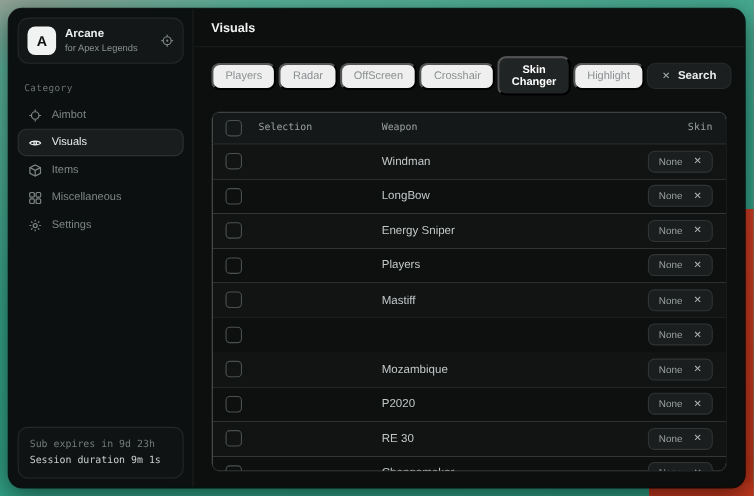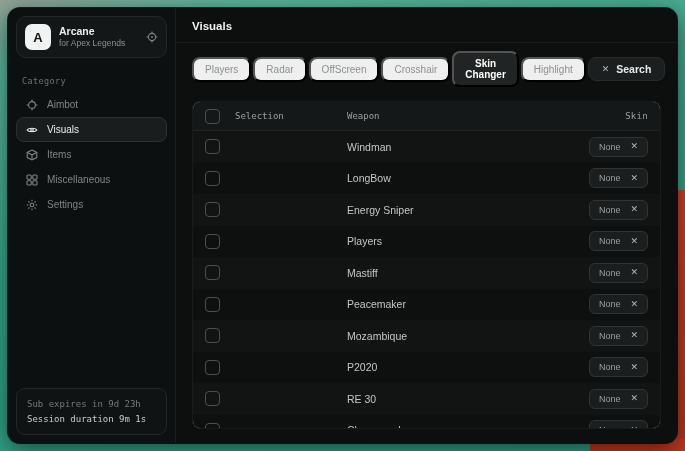--- a/index.html
+++ b/index.html
@@ -294,21 +294,20 @@
     <span class="col-skin">
       <span class="skin-badge">
         <span class="skin-value">None</span>
         <span class="x-glyph">✕</span>
       </span>
     </span>
   </div>
           <div class="t-row">
     <span class="checkbox"></span>
     <span></span>
-    <span class="col-weapon">Peacemaker</span>
     <span class="col-skin">
       <span class="skin-badge">
         <span class="skin-value">None</span>
         <span class="x-glyph">✕</span>
       </span>
     </span>
   </div>
           <div class="t-row">
     <span class="checkbox"></span>
     <span></span>

